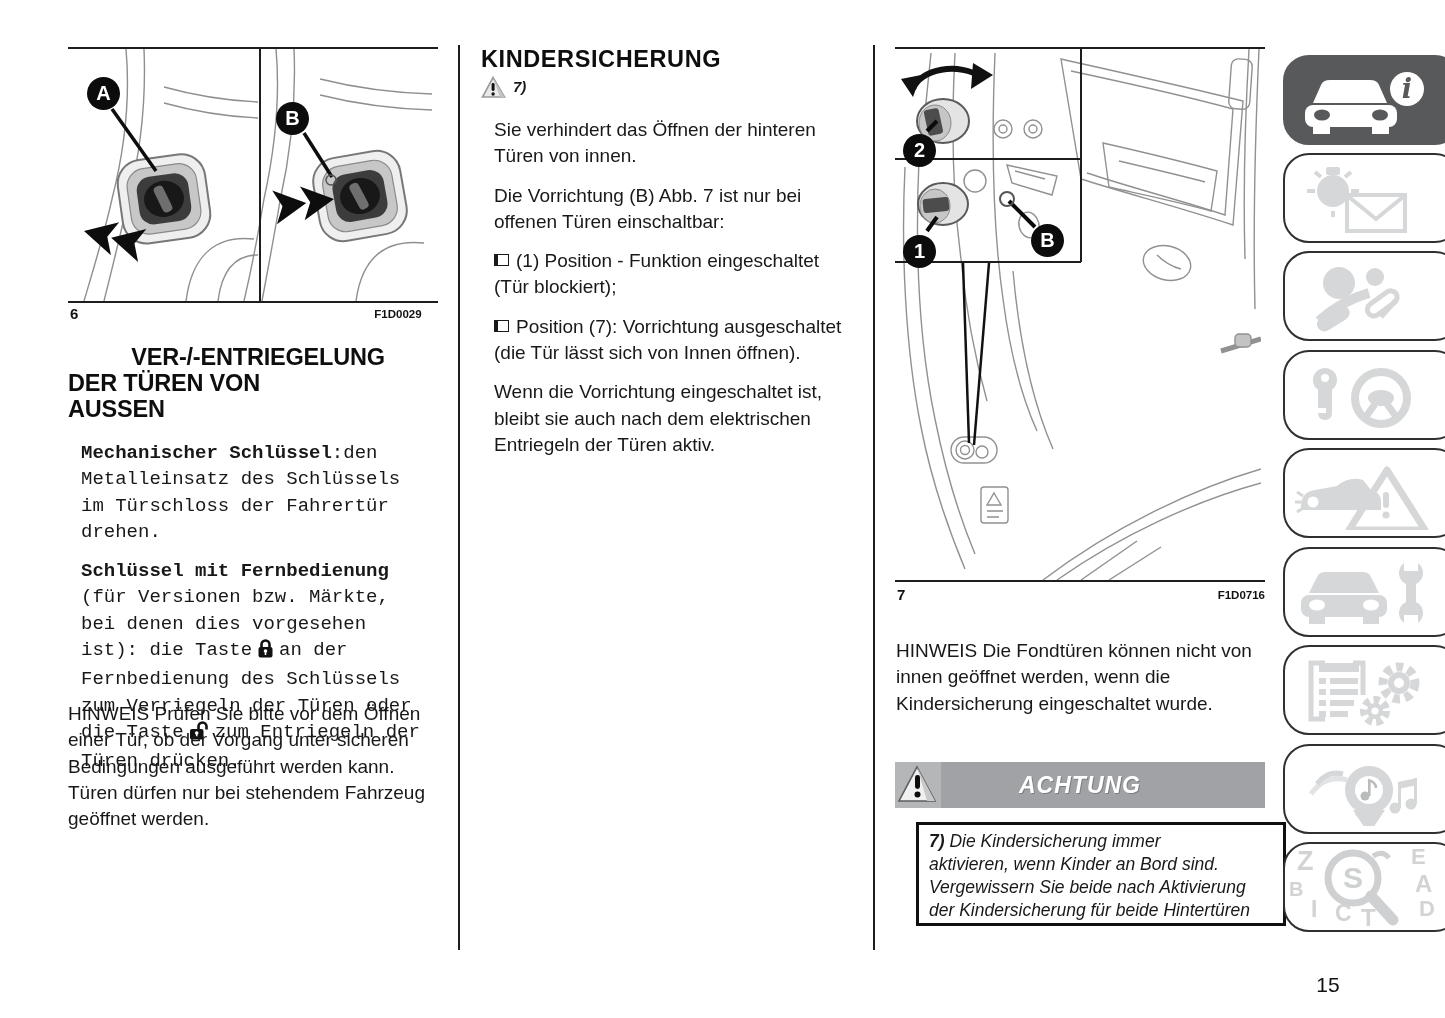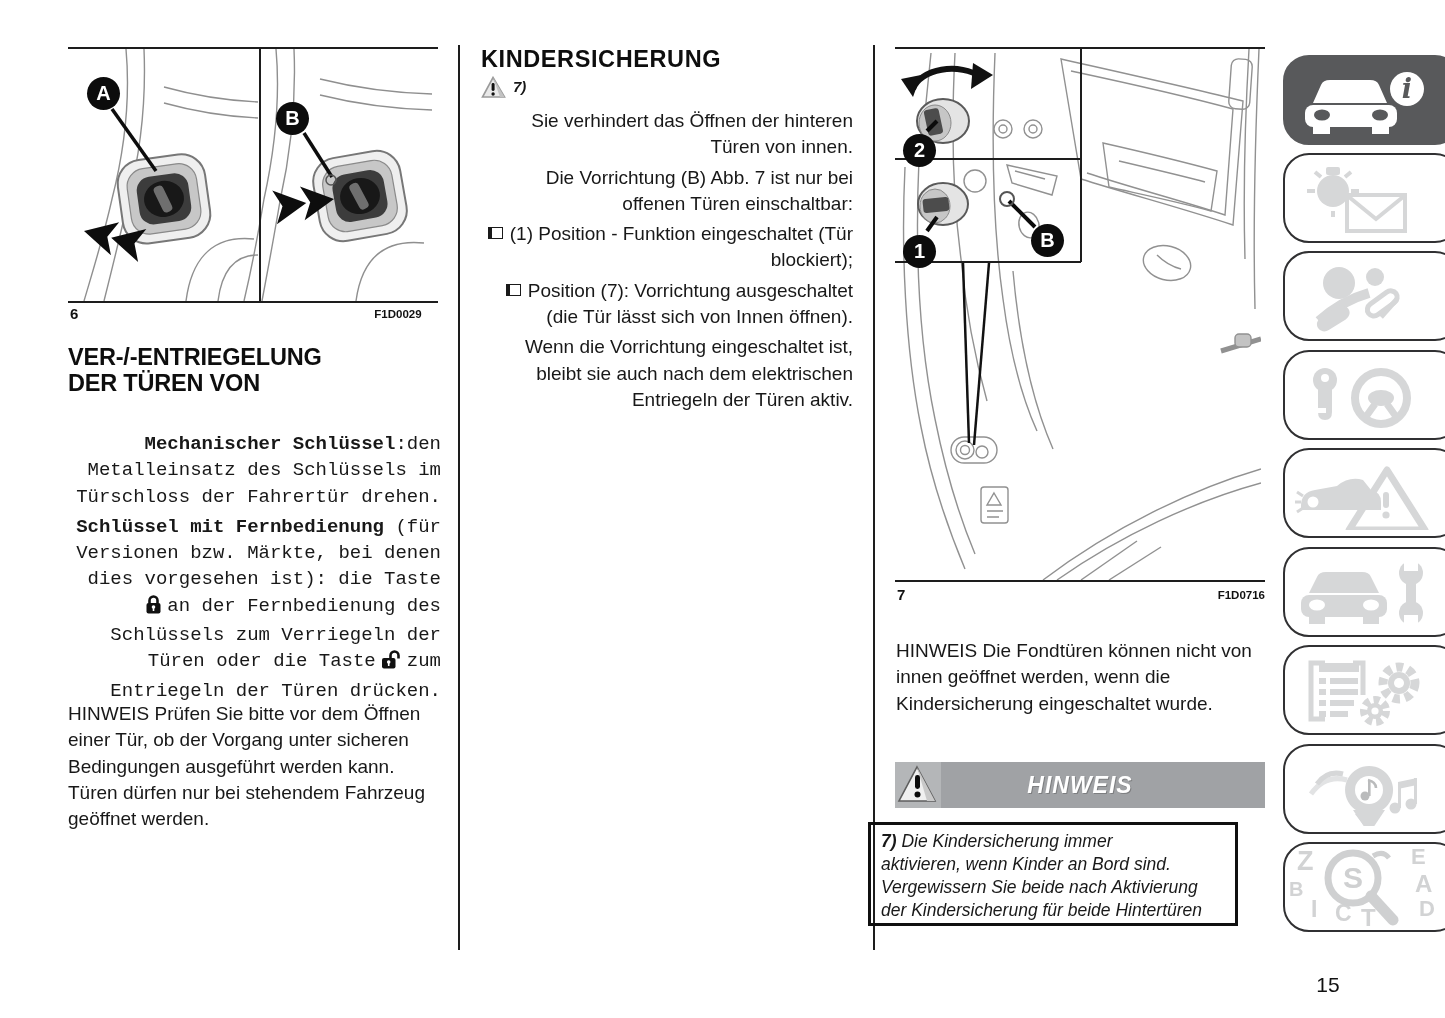--- a/index.html
+++ b/index.html
@@ -10,21 +10,21 @@
   .abs{position:absolute;}
   
   .figbox{background:#fff;border-top:2px solid #1d1d1d;border-bottom:2px solid #1d1d1d;box-sizing:border-box;}
   .figcap-num{font-weight:bold;font-size:15px;color:#111;}
   .figcap-code{font-weight:bold;font-size:11.5px;color:#111;}
   .fig-label{position:absolute;background:#0c0c0c;color:#fff;border-radius:50%;
     width:33px;height:33px;text-align:center;line-height:33px;font-weight:bold;font-size:20px;}
   
   .h1{font-size:23.5px;font-weight:bold;line-height:26px;color:#0e0e0e;letter-spacing:-0.2px;}
   .body-txt{font-size:19px;line-height:26.3px;color:#181818;}
-  .body-txt p{margin:4px;text-align:right;}
+  .body-txt p{margin:13px;}
   .bold{font-weight:bold;}
   .bullet{display:inline-block;width:10px;height:10px;border:1.6px solid #1a1a1a;
     border-left-width:4px;margin-right:7px;vertical-align:1px;}
   .lock{display:inline-block;vertical-align:-3px;margin:0 5px;}
   .divider{width:2px;background:#1d1d1d;}
   
   .achtung-bar{background:#a0a2a5;}
   .achtung-iconbox{position:absolute;left:0;top:0;width:46px;height:46px;background:#b4b6b8;}
   .achtung-title{position:absolute;left:0;top:0;width:100%;height:46px;line-height:46px;
     text-align:center;color:#fff;font-weight:bold;font-style:italic;font-size:23px;
@@ -94,22 +94,23 @@
 
     <line x1="192" y1="0" x2="192" y2="252" stroke="#1d1d1d" stroke-width="2"></line>
   </svg>
   <div class="fig-label" style="left:19px;top:28px;">A</div>
   <div class="fig-label" style="left:208px;top:53px;">B</div>
 </div>
 <div class="abs figcap-num" style="left:70px;top:305px;">6</div>
 <div class="abs figcap-code" style="left:358px;top:308px;width:80px;text-align:center;">F1D0029</div>
 
 <div class="abs h1" style="left:68px;top:344px;width:380px;">
-  <span style="display:block;">VER-/-ENTRIEGELUNG</span>
+  <span style="display:block;text-align:center;">VER-/-ENTRIEGELUNG</span>
   <span style="display:block;">DER TÜREN VON</span>
+  <span style="display:block;">AUSSEN</span>
 </div>
 
 <div class="abs body-txt" style="left:68px;top:427px;width:377px;font-family:Liberation Mono, monospace;">
   <p><span class="bold">Mechanischer Schlüssel</span><span>:den Metalleinsatz des Schlüssels im Türschloss der Fahrertür drehen.</span></p>
   <p><span class="bold">Schlüssel mit Fernbedienung</span><span> (für Versionen bzw. Märkte, bei denen dies vorgesehen ist): die Taste</span><span class="lock"><svg width="17" height="20" viewBox="0 0 17 20">
           <path d="M4.5,9 V6.5 a4,4 0 0 1 8,0 V9" fill="none" stroke="#111" stroke-width="2.6"></path>
           <rect x="1.5" y="9" width="14" height="10.5" rx="2" fill="#111"></rect>
           <circle cx="8.5" cy="13" r="1.8" fill="#fff"></circle>
           <rect x="7.7" y="13.4" width="1.6" height="3.6" fill="#fff"></rect>
         </svg></span><span>an der Fernbedienung des Schlüssels zum Verriegeln der Türen oder die Taste</span><span class="lock"><svg width="21" height="20" viewBox="0 0 21 20">
@@ -231,24 +232,24 @@
 
 <div class="abs achtung-bar" style="left:895px;top:762px;width:370px;height:46px;">
   <div class="achtung-iconbox">
     <svg width="46" height="46" viewBox="0 0 46 46">
       <polygon points="22,5 40,39 4,39" fill="#f0f0f0" stroke="#5e5e5e" stroke-width="1.6"></polygon>
       <polygon points="22,5 40,39 32,39" fill="#c9c9c9"></polygon>
       <rect x="20" y="13" width="5" height="14" rx="2.4" fill="#0c0c0c"></rect>
       <circle cx="22.5" cy="32.5" r="3" fill="#0c0c0c"></circle>
     </svg>
   </div>
-  <div class="achtung-title">HINWEIS</div>
-</div>
-
-<div class="abs note-box" style="left:868px;top:822px;width:370px;height:104px;">
+  <div class="achtung-title">ACHTUNG</div>
+</div>
+
+<div class="abs note-box" style="left:916px;top:822px;width:370px;height:104px;">
   <span class="line"><span class="nb-ref">7)</span> <span>Die Kindersicherung immer</span></span>
   <span class="line">aktivieren, wenn Kinder an Bord sind.</span>
   <span class="line">Vergewissern Sie beide nach Aktivierung</span>
   <span class="line">der Kindersicherung für beide Hintertüren</span>
 </div>
 
 <div class="abs" style="left:1283px;top:0;width:162px;height:1018px;">
 
   <div class="tab active" style="top:55px;">
     <svg width="140" height="72" viewBox="0 0 140 72">

